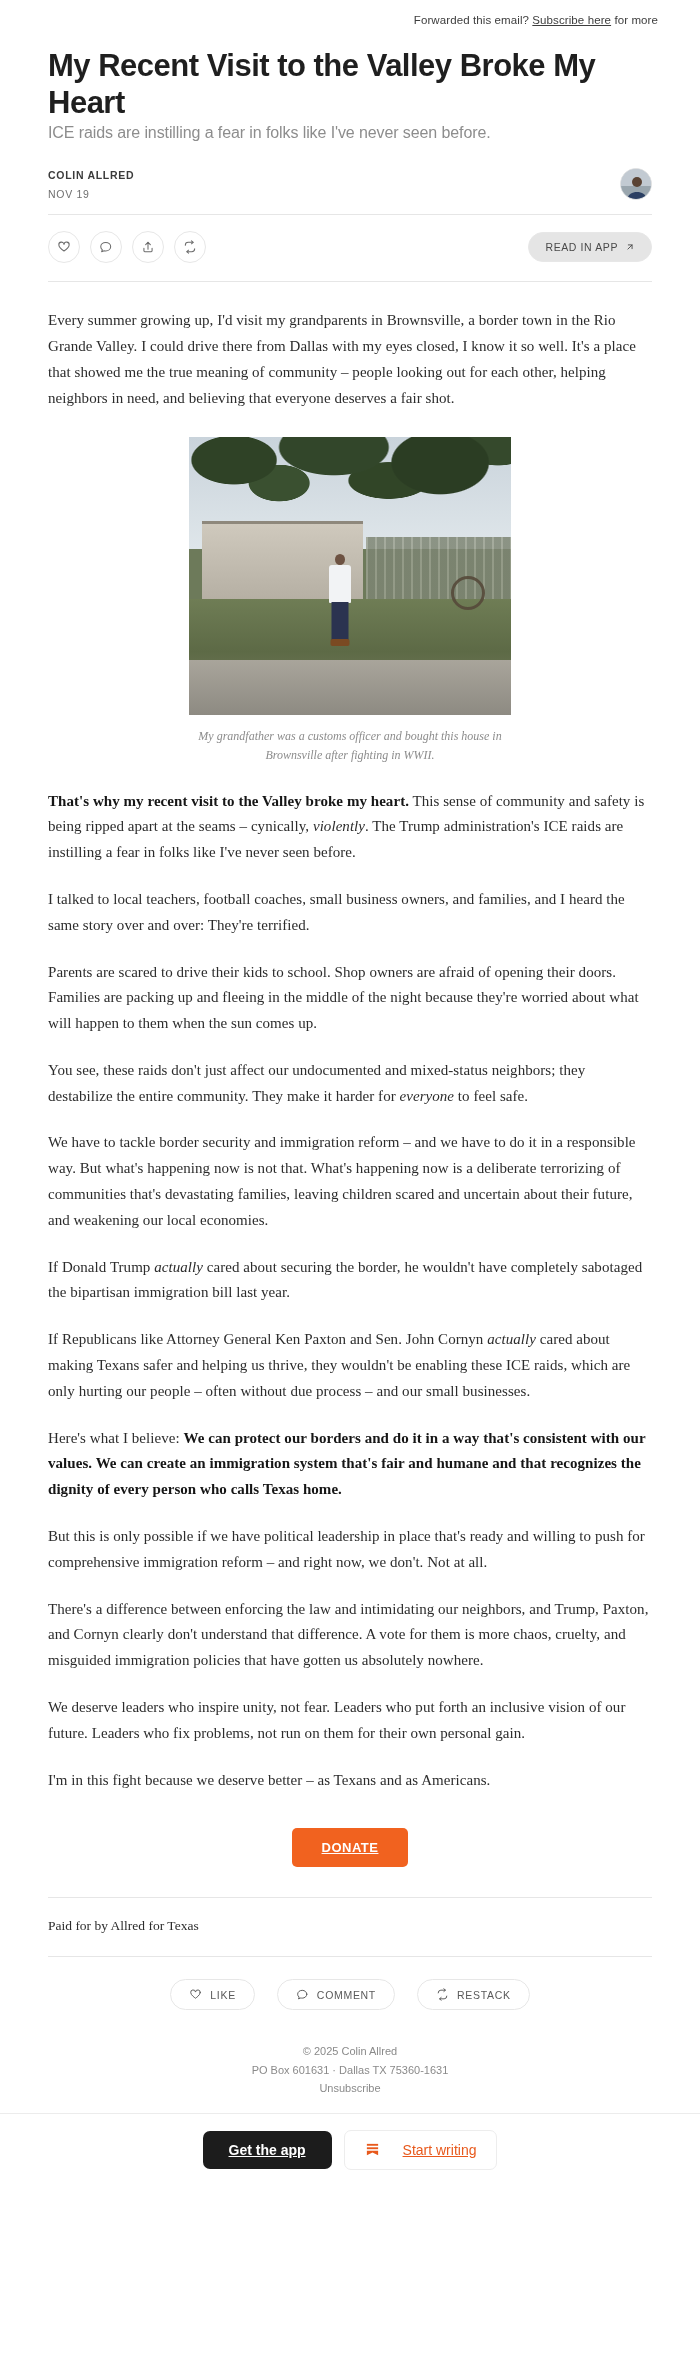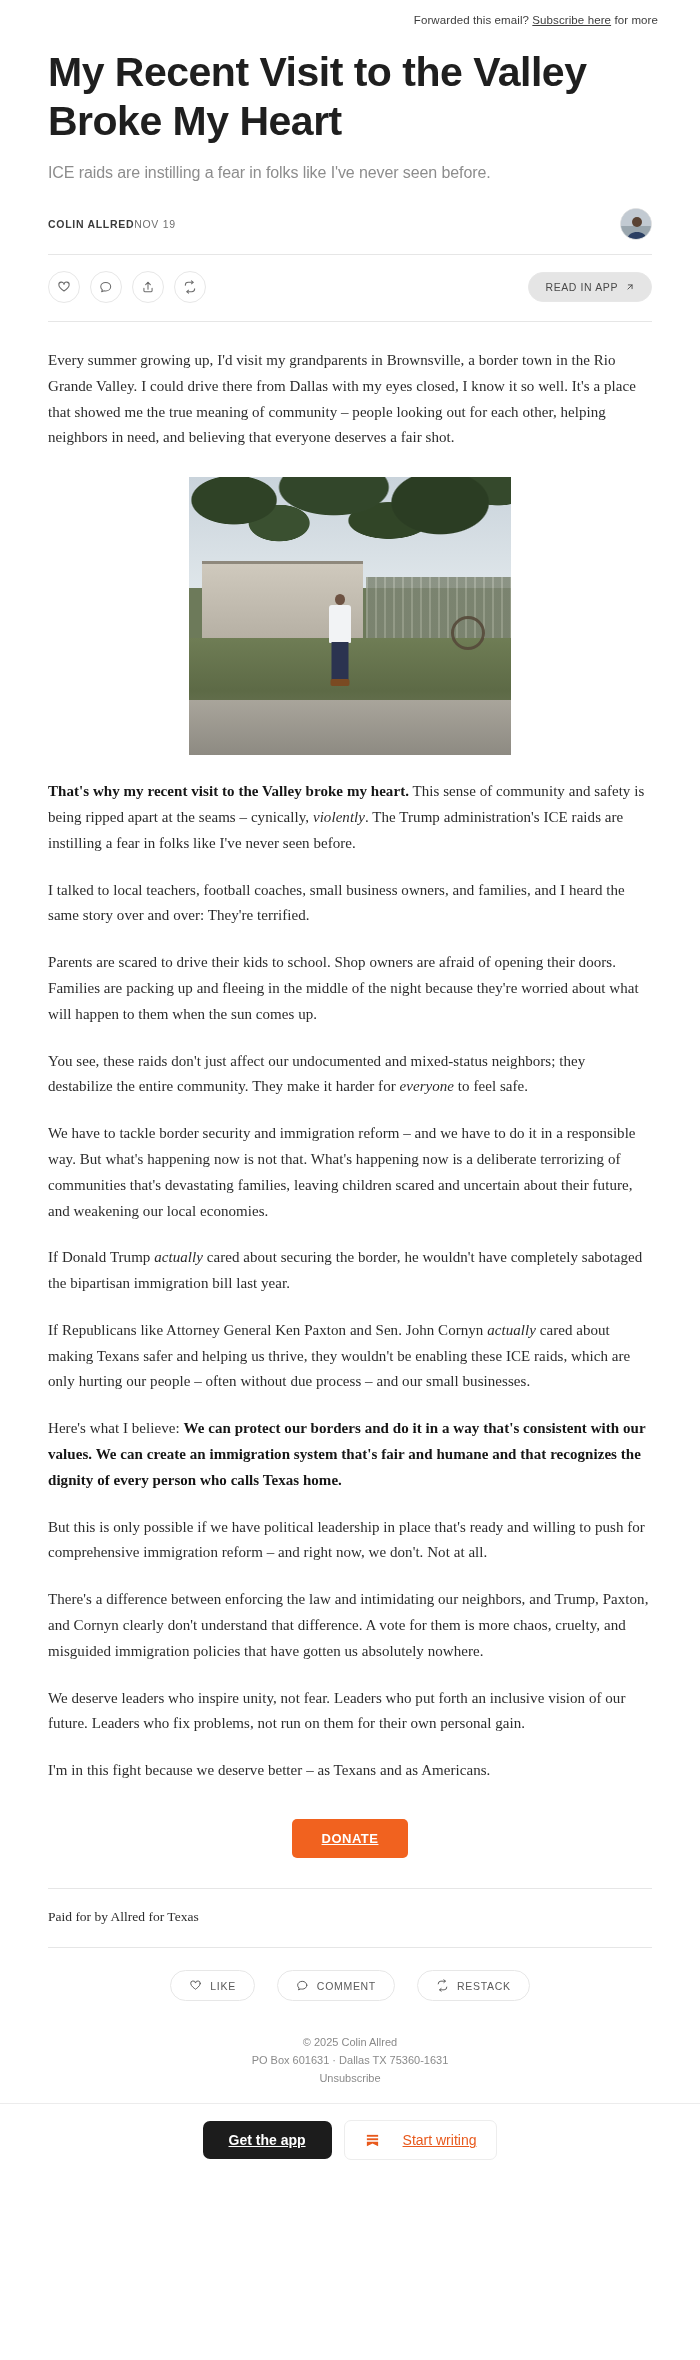--- a/index.html
+++ b/index.html
@@ -20,42 +20,42 @@
     color:#3d3d3d;
     padding:14px 42px 0 59px;
     letter-spacing:.1px;
   }
   .forwarded a { color:#3d3d3d; text-decoration:underline; }
 
   
   .masthead { padding:22px 48px 0 48px; }
   h1.title {
     font-family:"Liberation Sans", sans-serif;
-    font-size:41px;
+    font-size:31px;
     line-height:1.19;
     font-weight:bold;
     letter-spacing:-.5px;
     color:#1f1f1f;
-    margin:0 0 16px 0;
+    margin:0 0 0 0;
   }
   .subtitle {
     font-size:16px;
     line-height:1.4;
     color:#8d8d8d;
     font-weight:400;
     margin:0 0 24px 0;
     letter-spacing:-.1px;
   }
   .byline-row {
     display:flex;
     align-items:center;
     justify-content:space-between;
     padding-bottom:14px;
   }
-  .byline-left { display:flex; flex-direction:row; }
+  .byline-left { display:flex; flex-direction:column; gap:7px; }
   .author {
     font-size:10.5px;
     letter-spacing:.7px;
     color:#3b3b3b;
     font-weight:600;
   }
   .pubdate {
     font-size:10.5px;
     letter-spacing:.7px;
     color:#6f6f6f;
@@ -355,20 +355,21 @@
           <div class="ground"></div>
           <div class="drive"></div>
           <div class="wagon"></div>
           <div class="person">
             <div class="head"></div>
               <div class="shirt"></div>
             <div class="pants"></div>
               <div class="shoes"></div>
           </div>
         </div>
+        <figcaption>My grandfather was a customs officer and bought this house in Brownsville after fighting in WWII.</figcaption>
       </figure>
 
       <p><b>That's why my recent visit to the Valley broke my heart.</b><span> This sense of community and safety is being ripped apart at the seams – cynically, </span><i>violently</i><span>. The Trump administration's ICE raids are instilling a fear in folks like I've never seen before.</span></p>
       <p><span>I talked to local teachers, football coaches, small business owners, and families, and I heard the same story over and over: They're terrified.</span></p>
       <p><span>Parents are scared to drive their kids to school. Shop owners are afraid of opening their doors. Families are packing up and fleeing in the middle of the night because they're worried about what will happen to them when the sun comes up.</span></p>
       <p><span>You see, these raids don't just affect our undocumented and mixed-status neighbors; they destabilize the entire community. They make it harder for </span><i>everyone</i><span> to feel safe.</span></p>
       <p><span>We have to tackle border security and immigration reform – and we have to do it in a responsible way. But what's happening now is not that. What's happening now is a deliberate terrorizing of communities that's devastating families, leaving children scared and uncertain about their future, and weakening our local economies.</span></p>
       <p><span>If Donald Trump </span><i>actually</i><span> cared about securing the border, he wouldn't have completely sabotaged the bipartisan immigration bill last year.</span></p>
       <p><span>If Republicans like Attorney General Ken Paxton and Sen. John Cornyn </span><i>actually</i><span> cared about making Texans safer and helping us thrive, they wouldn't be enabling these ICE raids, which are only hurting our people – often without due process – and our small businesses.</span></p>
       <p><span>Here's what I believe: </span><b>We can protect our borders and do it in a way that's consistent with our values. We can create an immigration system that's fair and humane and that recognizes the dignity of every person who calls Texas home.</b></p>

